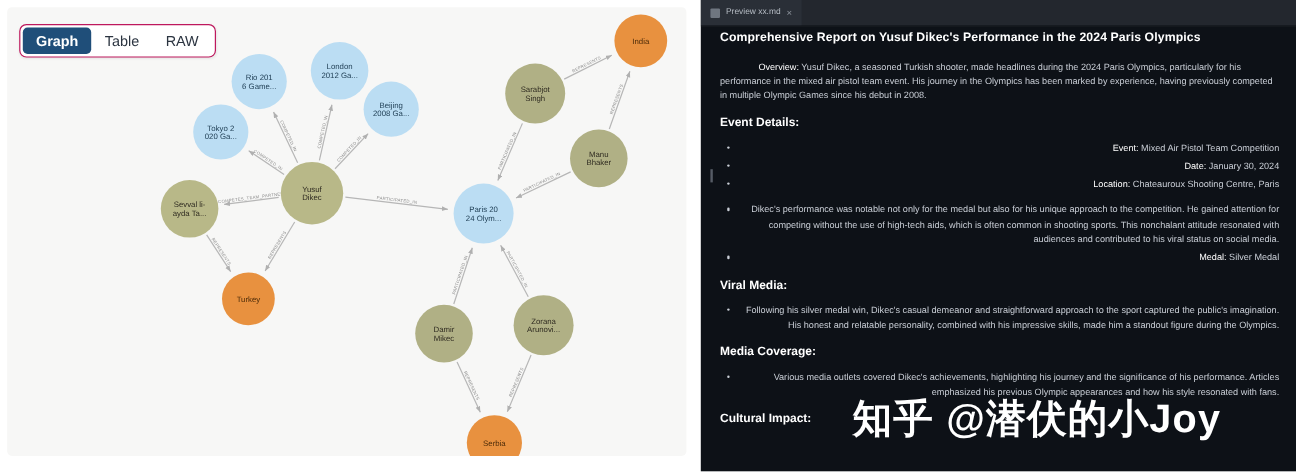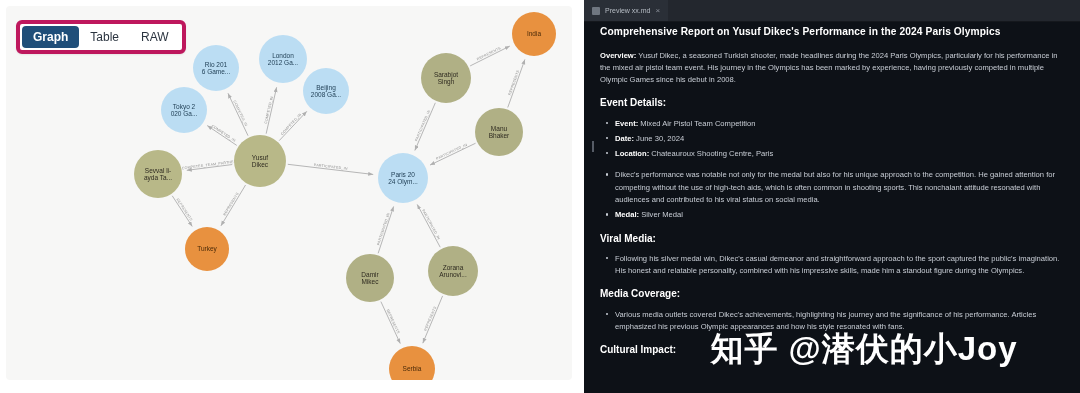--- a/index.html
+++ b/index.html
@@ -11,21 +11,21 @@
 
   
   .left-pane{position:relative;width:584px;height:393px;background:#ffffff;}
   .graph-card{
     position:absolute;left:6px;top:6px;width:566px;height:374px;
     background:#f7f7f6;border-radius:4px;overflow:hidden;
   }
   .tabbar{
     position:absolute;left:10px;top:14px;
     display:flex;align-items:center;
-    background:#ffffff;border:4px solid #be185d;border-radius:6px;
+    background:#ffffff;border:1px solid #be185d;border-radius:6px;
     padding:2px;box-shadow:0 1px 2px rgba(0,0,0,.07);
     z-index:5;
   }
   .tab{
     font-size:12px;color:#2b3440;padding:4px 11px;border-radius:4px;
     line-height:14px;white-space:nowrap;
   }
   .tab.active{background:#1f4e79;color:#ffffff;font-weight:bold;}
 
   .graph-svg{position:absolute;left:0;top:0;width:566px;height:374px;}
@@ -63,25 +63,25 @@
 
   .md-body{
     padding:2px 14px 0 16px;color:#d6dae0;font-size:7.6px;line-height:1.62;
     position:relative;height:372px;box-sizing:border-box;
   }
   .md-h1{
     font-size:10.2px;font-weight:bold;color:#ffffff;margin:0 0 9px 0;
     letter-spacing:.1px;
   }
   .md-p{margin:0 0 9px 0;color:#c9ced6;}
-  .md-p b,.md-li b{color:#ffffff;font-weight:bold;}
+  .md-p b,.md-li b{color:#ffffff;font-weight:normal;margin-left:32px;}
   .md-h2{
     font-size:10px;font-weight:bold;color:#ffffff;margin:0 0 6px 0;
   }
-  .md-ul{margin:0 0 9px 0;padding-left:15px;list-style:none;}
+  .md-ul{margin:0 0 9px 0;padding-left:15px;list-style:none;text-align:right;}
   .md-li{
     margin:0 0 3px 0;color:#c9ced6;position:relative;
   }
   .md-li:before{
     content:"";position:absolute;left:-9px;top:4px;
     width:2.2px;height:2.2px;background:#c9ced6;border-radius:50%;
   }
   .cursor-bar{
     position:absolute;left:8px;top:119px;width:1.5px;height:11px;background:#565c66;
   }
@@ -232,21 +232,21 @@
     <div class="md-body">
       <div class="cursor-bar"></div>
       <div class="md-h1">Comprehensive Report on Yusuf Dikec's Performance in the 2024 Paris Olympics</div>
       <p class="md-p">
         <b>Overview:</b><span> Yusuf Dikec, a seasoned Turkish shooter, made headlines during the 2024 Paris Olympics, particularly for his performance in the mixed air pistol team event. His journey in the Olympics has been marked by experience, having previously competed in multiple Olympic Games since his debut in 2008.</span>
       </p>
       <div id="md-sections">
           <div class="md-h2">Event Details:</div>
           <ul class="md-ul">
             <li class="md-li"><b>Event:</b><span> Mixed Air Pistol Team Competition</span></li>
-            <li class="md-li"><b>Date:</b><span> June 30, 2024</span></li>
+            <li class="md-li"><b>Date:</b><span> January 30, 2024</span></li>
             <li class="md-li"><b>Location:</b><span> Chateauroux Shooting Centre, Paris</span></li>
           </ul>
           <ul class="md-ul">
             <li class="md-li"><span>Dikec's performance was notable not only for the medal but also for his unique approach to the competition. He gained attention for competing without the use of high-tech aids, which is often common in shooting sports. This nonchalant attitude resonated with audiences and contributed to his viral status on social media.</span></li>
             <li class="md-li"><b>Medal:</b><span> Silver Medal</span></li>
           </ul>
           <div class="md-h2">Viral Media:</div>
           <ul class="md-ul">
             <li class="md-li"><span>Following his silver medal win, Dikec's casual demeanor and straightforward approach to the sport captured the public's imagination. His honest and relatable personality, combined with his impressive skills, made him a standout figure during the Olympics.</span></li>
           </ul>

